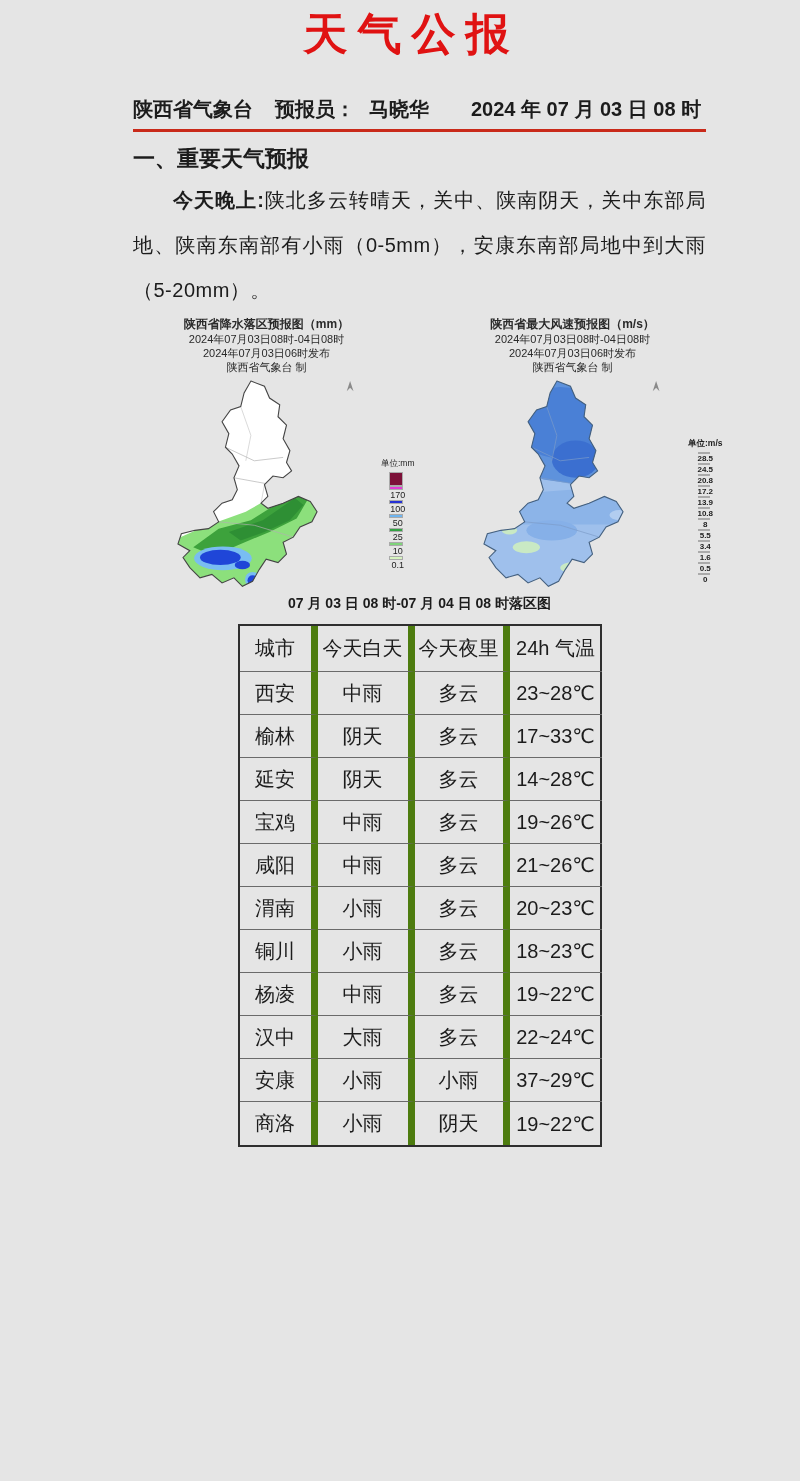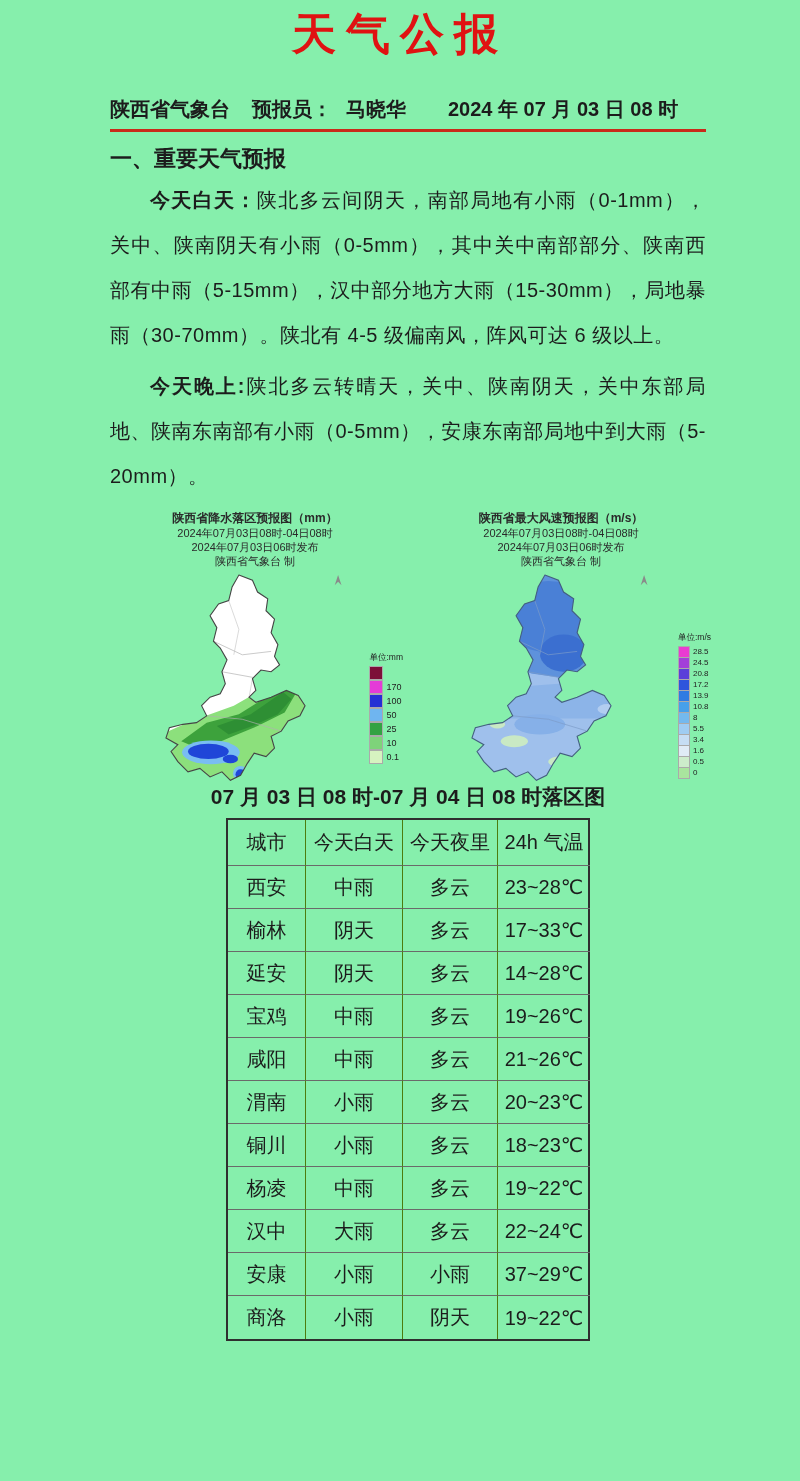--- a/index.html
+++ b/index.html
@@ -1,19 +1,19 @@
 <!DOCTYPE html>
 <html style="--accent-red: #e01212; --underline-red: #c92a1a; --text-color: #1c1c1c;"><head>
 <meta charset="utf-8">
 <style>
   html,body{margin:0;padding:0;}
   .page{
-    width:800px;height:1481px;background:#86efac;box-sizing:border-box;
+    width:800px;height:1481px;background:#e5e5e5;box-sizing:border-box;
     font-family:"Liberation Sans","DejaVu Sans",sans-serif;color:#1c1c1c;
-    padding-top:6px;overflow:hidden;position:relative;
+    padding-top:6px;overflow:hidden;position:relative;padding-left:23px;
   }
   .title{
     margin:0;text-align:center;font-size:44px;line-height:56px;
     font-weight:700;color:var(--accent-red,#e01212);letter-spacing:10px;
   }
   .content{margin:0 94px 0 110px;}
   .meta{
     margin-top:34px;font-size:20px;font-weight:700;line-height:26px;
     border-bottom:3px solid var(--underline-red,#c92a1a);padding-bottom:7px;
     white-space:nowrap;
@@ -24,69 +24,68 @@
   h2{font-size:22px;font-weight:700;margin:0;line-height:26px;}
   .h2-1{margin-top:14px;}
   .h2-2{margin-top:8px;}
   .h2-3{margin-top:6px;}
   p.body{
     font-size:20px;line-height:45px;margin:6px 0 0;
     text-align:justify;text-indent:2em;letter-spacing:0.5px;
   }
   p.body .lead{font-weight:700;}
   
-  .maps{margin-top:12px;display:flex;justify-content:center;gap:6px;}
+  .maps{margin-top:4px;display:flex;justify-content:center;gap:6px;}
   .fig{width:322px;position:relative;}
   .fig-titles{text-align:center;color:#2a2a2a;}
   .fig-titles .t1{font-size:12px;line-height:15px;font-weight:600;}
   .fig-titles .t2{font-size:11px;line-height:14px;}
   .fig svg{display:block;margin:2px auto 0;}
   .legend{position:absolute;z-index:2;color:#222;}
   .legend .leg-title{font-size:8.5px;margin-bottom:2px;white-space:nowrap;}
-  .leg-row{display:flex;align-items:center;}
+  .leg-row{display:flex;align-items:center;flex-direction:column;}
   .legend-mm .leg-row{height:14px;}
   .legend-mm .leg-box{width:12px;height:12px;margin-right:3px;border:0.5px solid #aaa;}
   .legend-mm .leg-label{font-size:9px;}
   .legend-ms .leg-row{height:11px;}
   .legend-ms .leg-box{width:10px;height:10px;margin-right:3px;border:0.5px solid #aaa;}
   .legend-ms .leg-label{font-size:8px;}
   .legend-mm{right:2px;bottom:18px;}
-  .legend-ms{right:0px;bottom:4px;}
+  .legend-ms{right:0px;bottom:4px;font-weight:bold;}
   .caption{
-    text-align:center;font-weight:700;font-size:21px;line-height:26px;margin-top:2px;
+    text-align:center;font-weight:700;font-size:14px;line-height:26px;margin-top:2px;
   }
   
   .wtable{
     width:364px;margin:8px auto 0;border:2px solid #2f2f2f;box-sizing:border-box;
   }
   .trow{display:grid;grid-template-columns:78px 97px 95px 92px;}
   .cell{
     display:flex;align-items:center;justify-content:center;
     font-size:20px;height:43px;box-sizing:border-box;
-    border-right:1px solid #4d7c0f;border-bottom:1px solid #6a6a6a;
+    border-right:7px solid #4d7c0f;border-bottom:1px solid #6a6a6a;
   }
   .trow .cell:last-child{border-right:none;}
   .trow.head .cell{height:46px;}
   .rows .trow:last-child .cell{border-bottom:none;}
 </style>
 </head>
 <body>
 
 <div class="page">
   <h1 class="title">天气公报</h1>
 
   <div class="content">
 
     <div class="meta">
       <span>陕西省气象台</span><span class="gap-s"></span><span>预报员：</span><span class="gap-m"></span><span>马晓华</span><span class="gap-l"></span><span>2024 年 07 月 03 日 08 时</span>
     </div>
 
     <h2 class="h2-1">一、重要天气预报</h2>
 
-    <p class="body"><span class="lead">今天白天：</span><span>陕北多云间阴天，南部局地有小雨（0-1mm），关中、陕南阴天有小雨（0-5mm），其中关中南部部分、陕南西部有中雨（5-15mm），汉中部分地方大雨（15-30mm），局地暴雨（30-70mm）。陕北有 4-5 级偏南风，阵风可达 6 级以上。</span></p>
     <p class="body"><span class="lead">今天晚上:</span><span>陕北多云转晴天，关中、陕南阴天，关中东部局地、陕南东南部有小雨（0-5mm），安康东南部局地中到大雨（5-20mm）。</span></p>
 
     <div class="maps">
 
       <div class="fig">
         <div class="fig-titles">
           <div class="t1">陕西省降水落区预报图（mm）</div>
           <div class="t2">2024年07月03日08时-04日08时</div>
           <div class="t2">2024年07月03日06时发布</div>
           <div class="t2">陕西省气象台 制</div>

